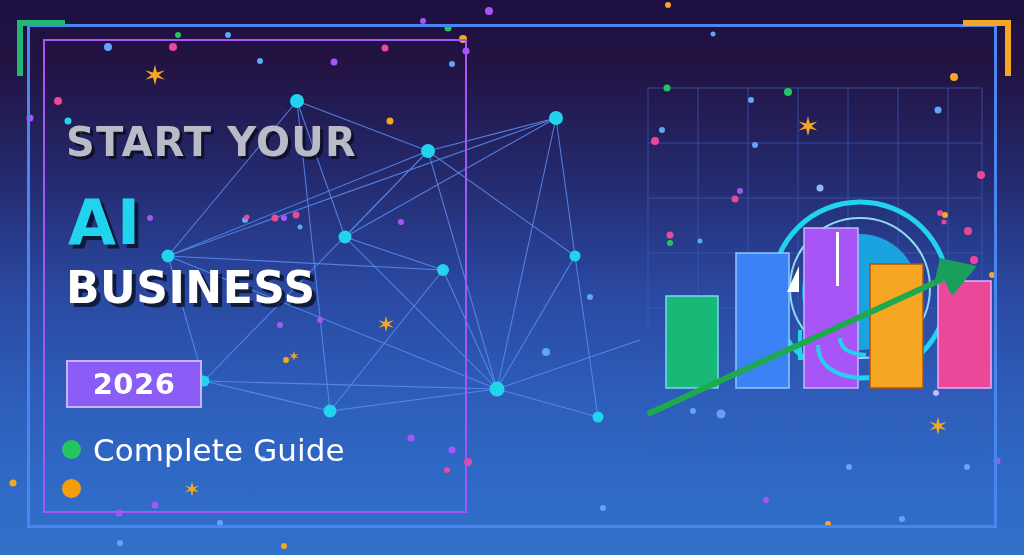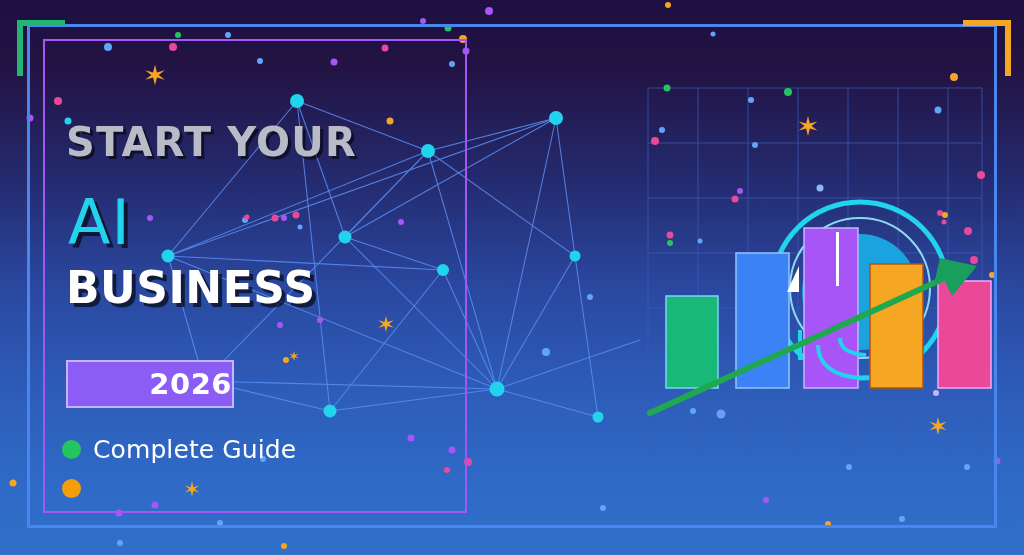--- a/index.html
+++ b/index.html
@@ -23,52 +23,52 @@
 
   .kicker{
     position:absolute;left:66px;top:119px;
     font-size:40px;font-weight:bold;letter-spacing:1.2px;
     color:#b9bcc6;
     text-shadow:3px 3px 0 rgba(0,0,0,.55);
     white-space:nowrap;
   }
   .ai{
     position:absolute;left:68px;top:192px;
-    font-size:62px;font-weight:normal;letter-spacing:1px;
+    font-size:62px;font-weight:bold;letter-spacing:1px;
     color:#22d3ee;
     text-shadow:4px 4px 0 rgba(0,0,0,.6);
     white-space:nowrap;line-height:1;
   }
   .biz{
     position:absolute;left:66px;top:266px;
     font-size:44px;font-weight:bold;letter-spacing:0.5px;
     color:#ffffff;
     text-shadow:4px 4px 0 rgba(0,0,0,.62);
     white-space:nowrap;line-height:1;
   }
 
   .year-badge{
     position:absolute;left:66px;top:360px;
-    width:168px;height:48px;
+    width:136px;height:48px;
     background:#8b5cf6;
     border:2px solid #c4b5fd;
-    display:flex;align-items:center;justify-content:flex-end;
+    display:flex;align-items:center;justify-content:center;
     box-sizing:border-box;
   }
   .year-badge span{
     color:#ffffff;font-size:29px;font-weight:bold;letter-spacing:.5px;
   }
 
   .bullets{position:absolute;left:62px;top:430px;}
   .bullet{display:flex;align-items:center;height:39px;}
   .bullet .dot{
     width:19px;height:19px;border-radius:50%;flex:none;margin-right:12px;
   }
   .bullet .txt{
-    color:#ffffff;font-size:25px;letter-spacing:.1px;white-space:nowrap;
+    color:#ffffff;font-size:31px;letter-spacing:.1px;white-space:nowrap;
   }
 
   
   .border-line{position:absolute;background:#4a86f0;}
   #bl-top{left:27px;top:24px;width:970px;height:3px;}
   #bl-left{left:27px;top:24px;width:3px;height:504px;}
   #bl-right{left:994px;top:24px;width:3px;height:504px;}
   #bl-bottom{left:27px;top:525px;width:970px;height:3px;}
 
   .bracket{position:absolute;}

